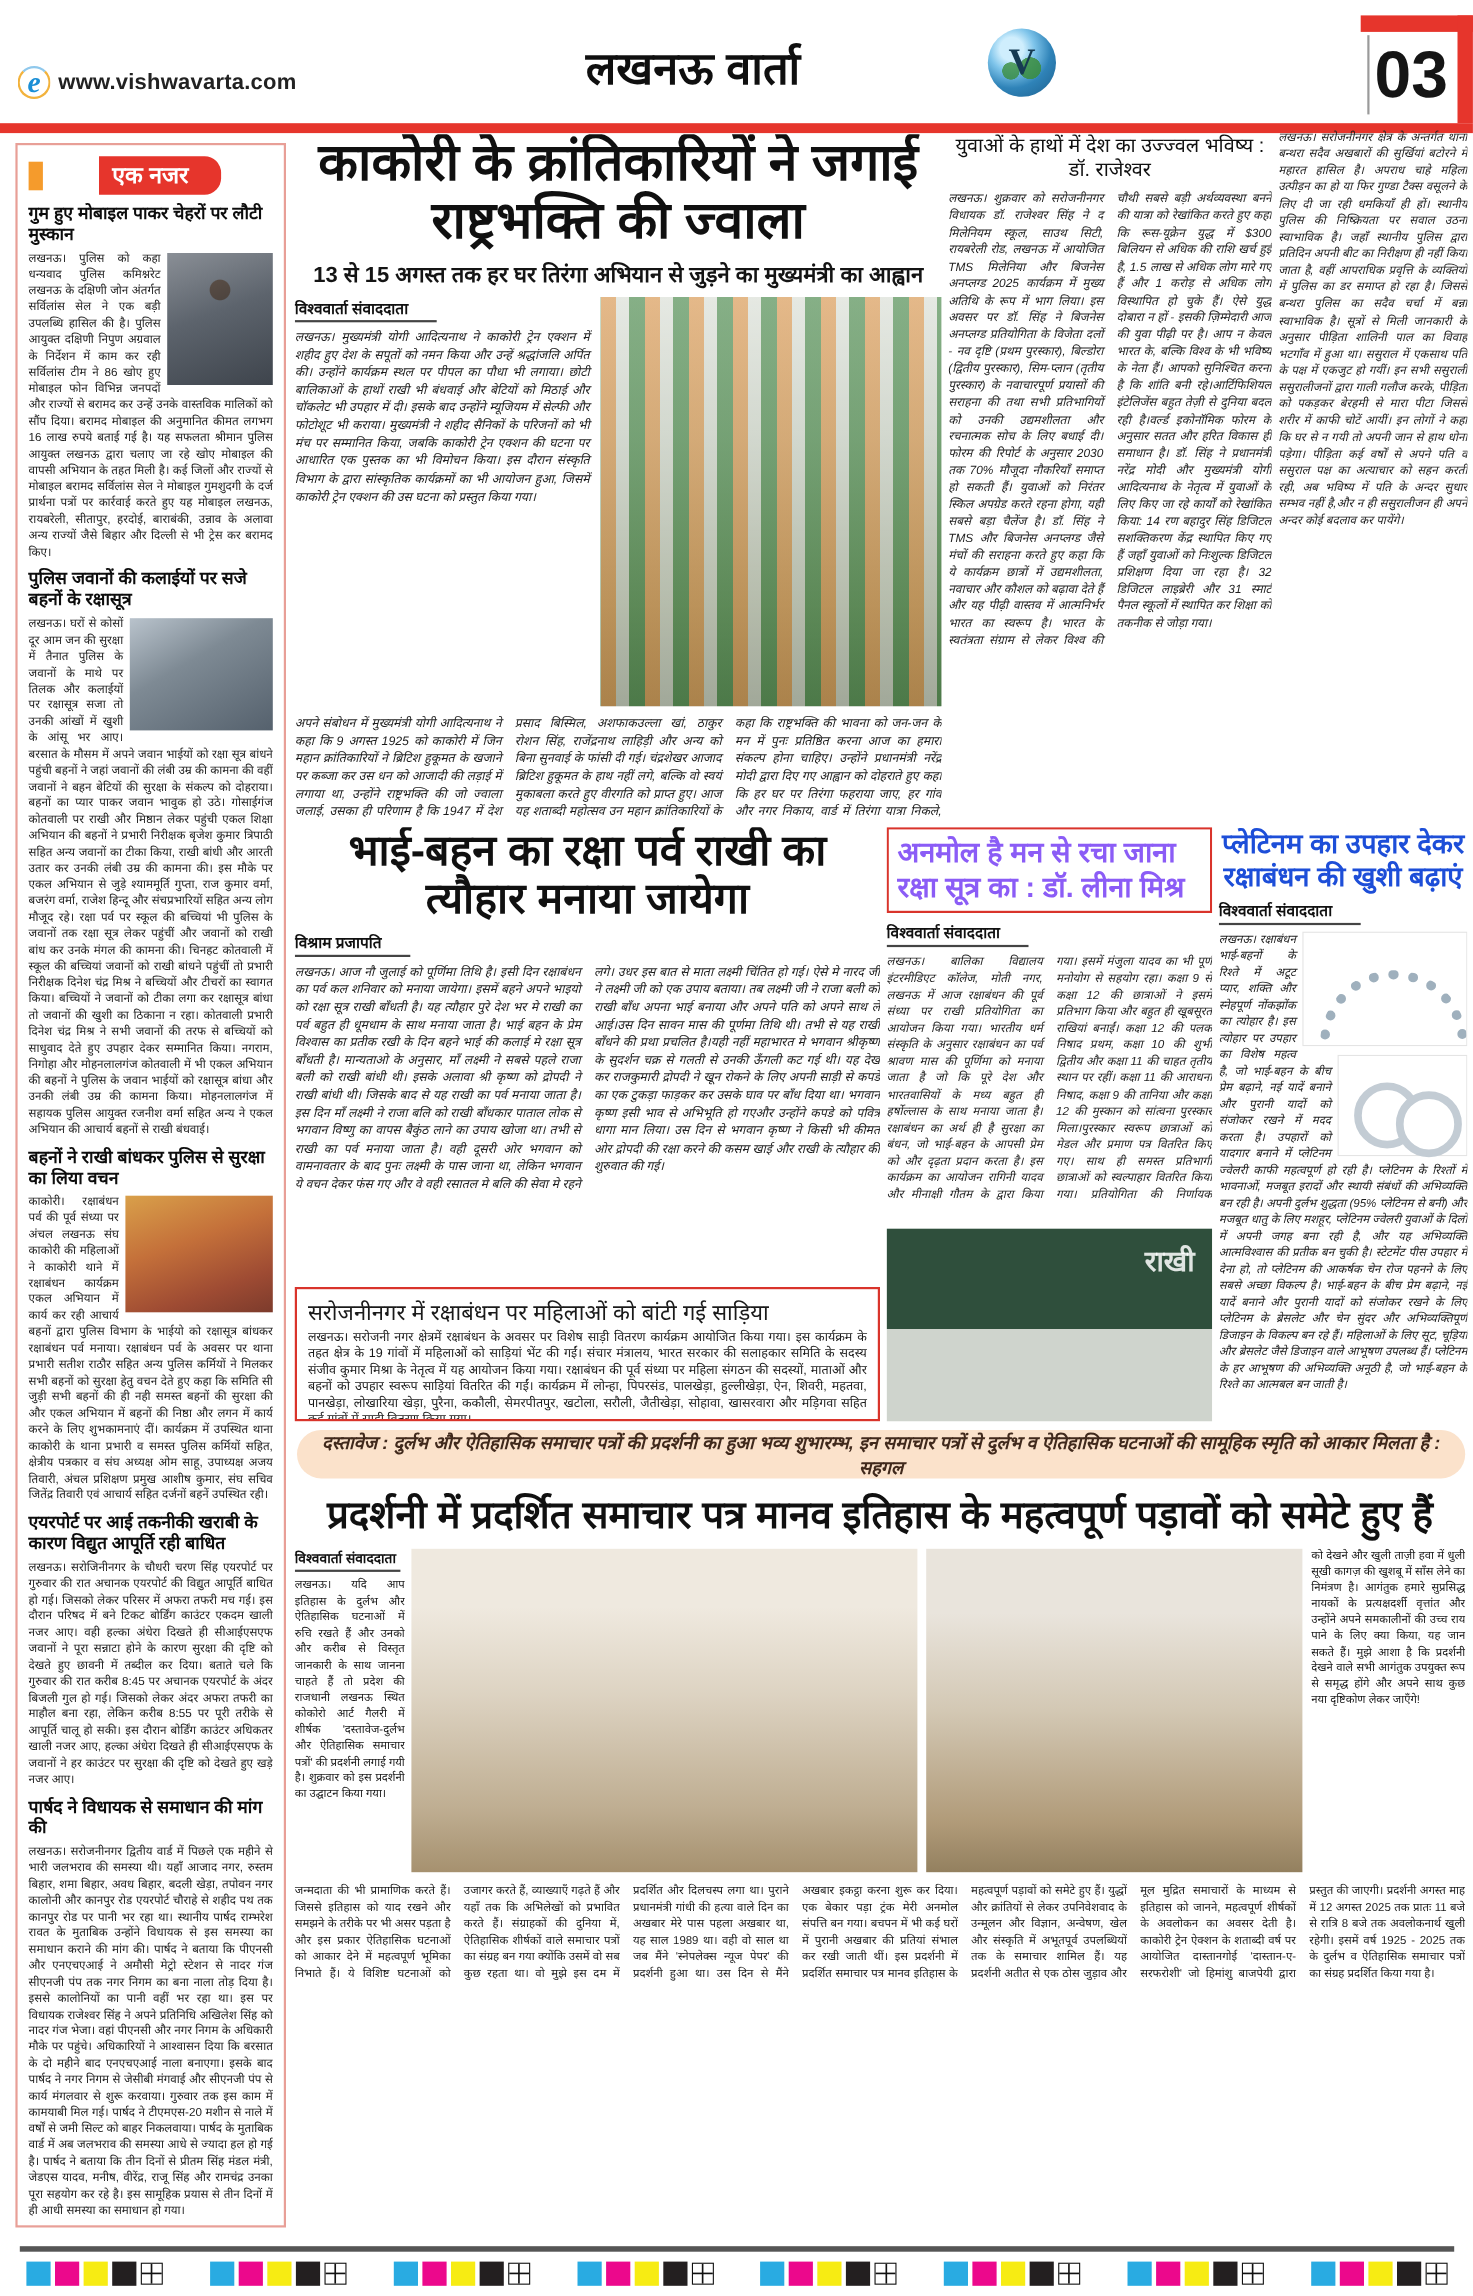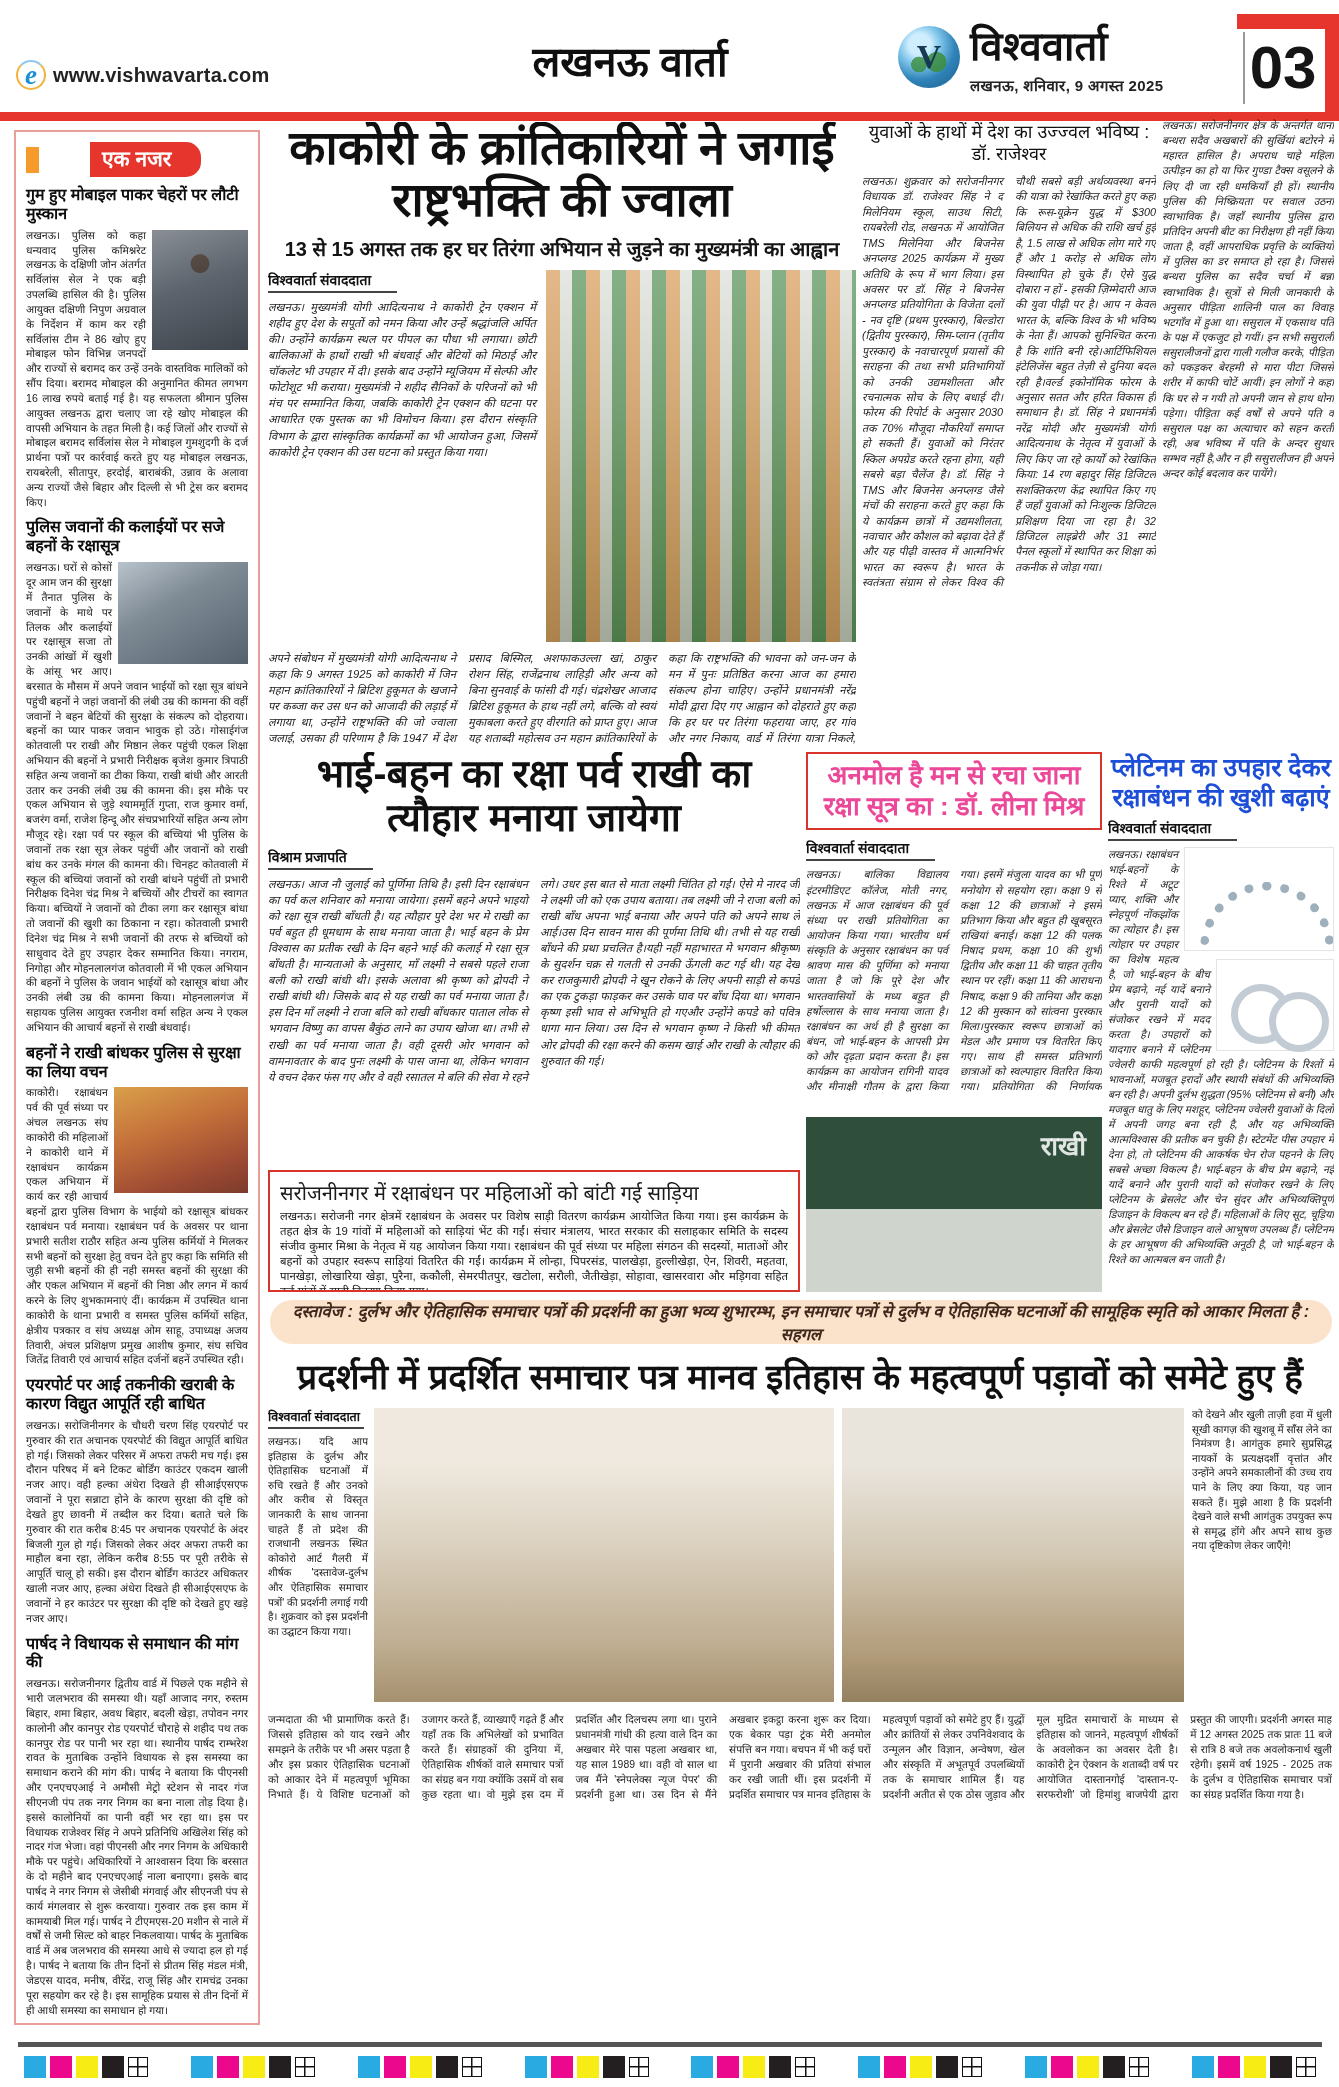--- a/index.html
+++ b/index.html
@@ -73,21 +73,21 @@
   .mahila .body-txt { font-size:10.6px; }
   
   .rakhi { left:268px; top:752px; width:532px; height:412px; overflow:hidden; }
   .rakhi h1 { font-size:39px; font-weight:700; line-height:1.12; text-align:center; color:#101010; margin-bottom:8px; }
   .saree-box { left:268px; top:1170px; width:532px; height:122px; border:2.5px solid #d9342b; padding:7px 10px; overflow:hidden; }
   .saree-box h3 { font-size:20px; font-weight:400; margin-bottom:3px; }
   .saree-box p { font-size:11.4px; line-height:1.32; text-align:justify; }
   
   .anmol { left:806px; top:752px; width:296px; height:540px; overflow:hidden; }
   .anmol .hbox { border:2.5px solid #d9342b; padding:6px 8px; margin-bottom:8px; }
-  .anmol h1 { font-size:26px; font-weight:700; line-height:1.2; text-align:center; color:#ec4899; }
+  .anmol h1 { font-size:26px; font-weight:700; line-height:1.2; color:#8b5cf6; }
   .anmol .body-txt { font-size:10.6px; }
   .ph-class { width:296px; height:218px; margin-top:8px; position:relative;
       background:linear-gradient(180deg,#2f4f3c 0 42%,#cfd4cd 42% 100%); }
   .ph-class .chalk { position:absolute; top:10px; right:16px; color:rgba(255,255,255,.85); font-size:26px; font-weight:700; }
   
   .plat { left:1108px; top:752px; width:226px; height:540px; overflow:hidden; }
   .plat h1 { font-size:25px; font-weight:700; line-height:1.2; text-align:center; color:#1d4ed8; margin-bottom:6px; }
   .plat .body-txt { font-size:10.5px; }
   .ph-bracelet { float:right; width:150px; height:104px; margin:0 0 4px 6px; background:#fff; border:1px solid #e4e4e4; overflow:hidden; position:relative; }
   .ph-bracelet::before { content:""; position:absolute; left:15px; top:34px; width:116px; height:116px;
@@ -125,24 +125,20 @@
 
 <div class="abs site-url">
   <span class="e-icon">e</span>
   <span class="txt">www.vishwavarta.com</span>
 </div>
 <div class="abs page-title">लखनऊ वार्ता</div>
 <div class="abs brand-block">
   <span class="globe">
       <span class="v">V</span>
     </span>
-  <span class="brand-txt">
-    <div class="nm">विश्ववार्ता</div>
-    <div class="dt">लखनऊ,  शनिवार, 9 अगस्त 2025</div>
-  </span>
 </div>
 <div class="abs pn-red-top"></div>
 <div class="abs pn-red-right"></div>
 <div class="abs pn-num">03</div>
 <div class="abs red-rule"></div>
 
 <div class="abs ek-box">
   <div class="ek-head">
     <span class="ek-orange"></span>
     <span class="ek-red">एक नजर</span>

